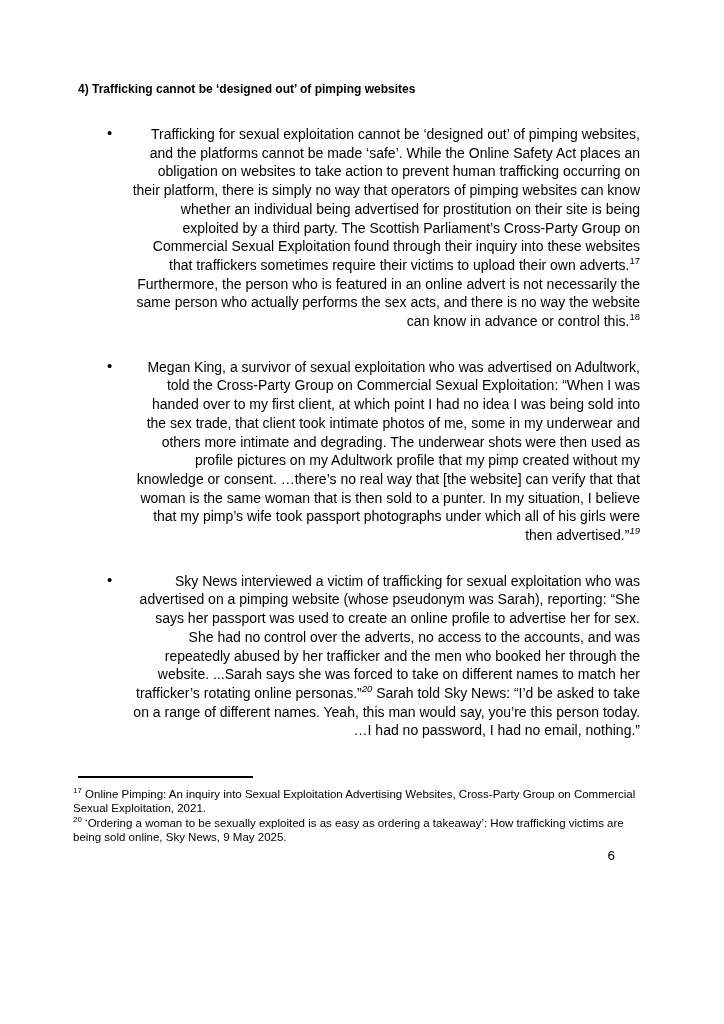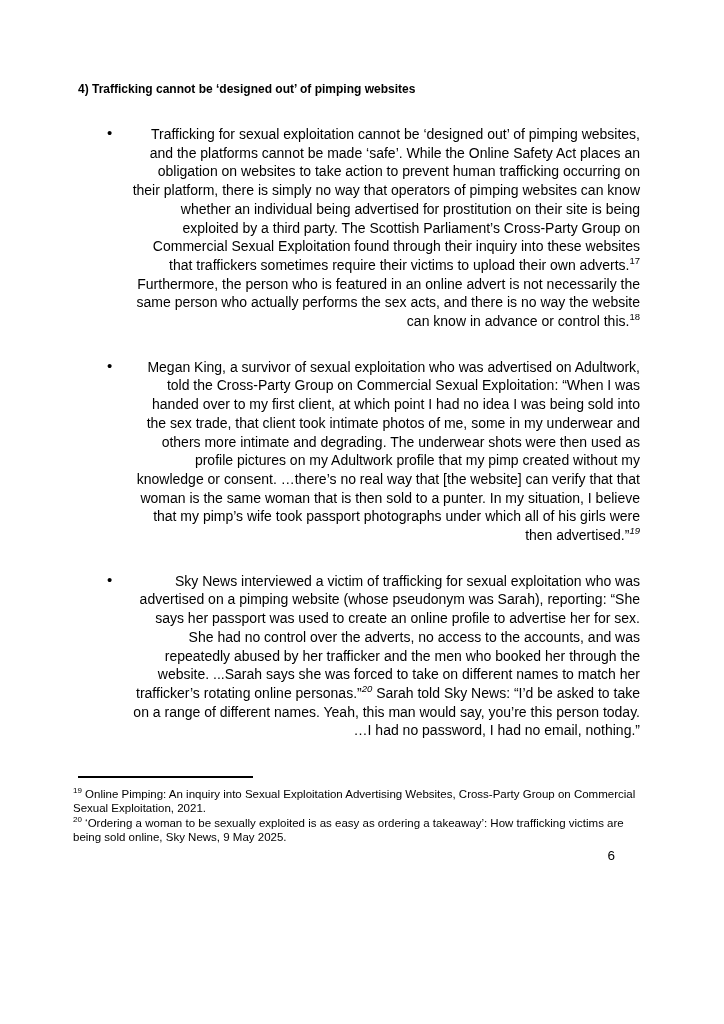--- a/index.html
+++ b/index.html
@@ -86,20 +86,20 @@
 
   <ul class="bullets">
       <li><span class="regular">Trafficking for sexual exploitation cannot be ‘designed out’ of pimping websites, and the platforms cannot be made ‘safe’. While the Online Safety Act places an obligation on websites to take action to prevent human trafficking occurring on their platform, there is simply no way that operators of pimping websites can know whether an individual being advertised for prostitution on their site is being exploited by a third party. The Scottish Parliament’s Cross-Party Group on Commercial Sexual Exploitation found through their inquiry into these websites that traffickers sometimes require their victims to upload their own adverts.</span><sup class="fn-ref">17</sup><span class="regular"> Furthermore, the person who is featured in an online advert is not necessarily the same person who actually performs the sex acts, and there is no way the website can know in advance or control this.</span><sup class="fn-ref">18</sup></li>
       <li><span class="regular">Megan King, a survivor of sexual exploitation who was advertised on Adultwork, told the Cross-Party Group on Commercial Sexual Exploitation: </span><span class="italic">“When I was handed over to my first client, at which point I had no idea I was being sold into the sex trade, that client took intimate photos of me, some in my underwear and others more intimate and degrading. The underwear shots were then used as profile pictures on my Adultwork profile that my pimp created without my knowledge or consent. …there’s no real way that [the website] can verify that that woman is the same woman that is then sold to a punter. In my situation, I believe that my pimp’s wife took passport photographs under which all of his girls were then advertised.”</span><sup class="fn-ref italic">19</sup></li>
       <li><span class="regular">Sky News interviewed a victim of trafficking for sexual exploitation who was advertised on a pimping website (whose pseudonym was Sarah), reporting: </span><span class="italic">“She says her passport was used to create an online profile to advertise her for sex. She had no control over the adverts, no access to the accounts, and was repeatedly abused by her trafficker and the men who booked her through the website. ...Sarah says she was forced to take on different names to match her trafficker’s rotating online personas.”</span><sup class="fn-ref italic">20</sup><span class="regular"> Sarah told Sky News: </span><span class="italic">“I’d be asked to take on a range of different names. Yeah, this man would say, you’re this person today. …I had no password, I had no email, nothing.”</span></li>
     </ul>
 
   <div class="footnote-sep"></div>
 
   <div class="footnotes">
-      <p class="footnote"><sup class="fn-num">19</sup><span> Online Pimping: An inquiry into Sexual Exploitation Advertising Websites, Cross-Party Group on Commercial Sexual Exploitation, 2021.</span></p>
+      <p class="footnote"><sup class="fn-num">17</sup><span> Online Pimping: An inquiry into Sexual Exploitation Advertising Websites, Cross-Party Group on Commercial Sexual Exploitation, 2021.</span></p>
       <p class="footnote"><sup class="fn-num">20</sup><span> ‘Ordering a woman to be sexually exploited is as easy as ordering a takeaway’: How trafficking victims are being sold online, Sky News, 9 May 2025.</span></p>
     </div>
 
   <div class="page-footer">
     <span>6</span>
   </div>
 </div>
 
 </body></html>

